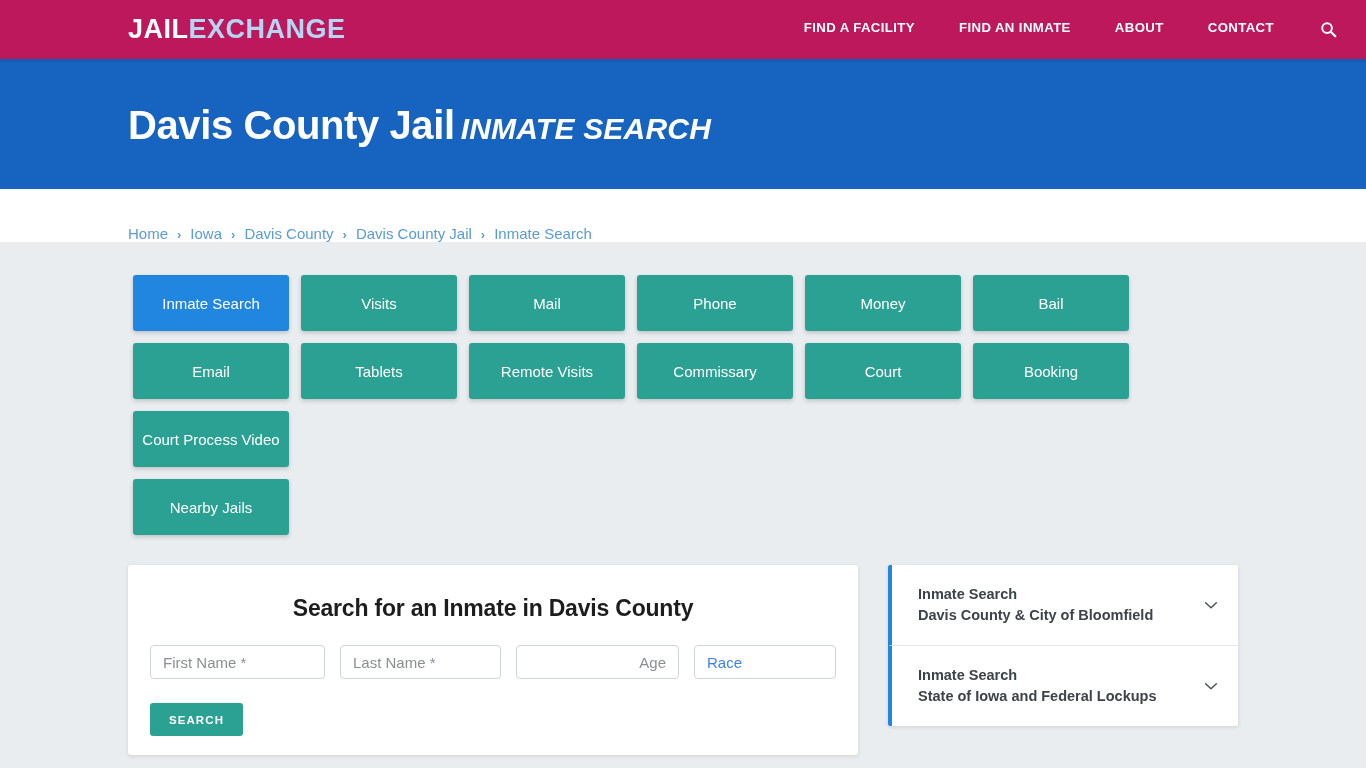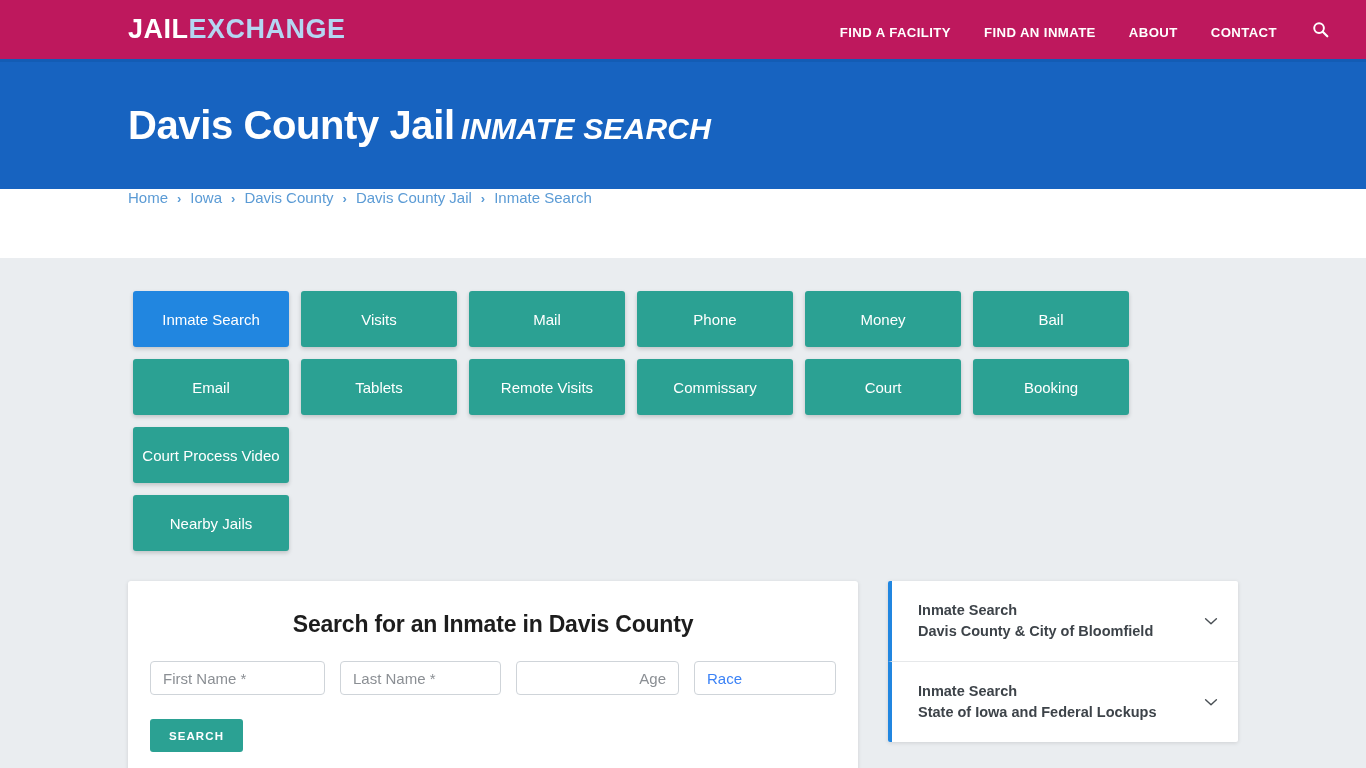--- a/index.html
+++ b/index.html
@@ -26,23 +26,23 @@
     letter-spacing: 0.5px;
     line-height: 1;
     white-space: nowrap;
   }
   .logo .part-a { color: #ffffff; }
   .logo .part-b { color: #b4d6f2; }
 
   .mainnav {
     margin-left: auto;
     display: flex;
-    align-items: flex-end;
-    gap: 33px;
-    padding-right: 36px;
+    align-items: flex-start;
+    gap: 44px;
+    padding-right: 28px;
   }
   .mainnav a {
     color: #ffffff;
     font-size: 13.2px;
     font-weight: bold;
     letter-spacing: 0.4px;
     text-decoration: none;
     white-space: nowrap;
   }
   .search-btn {
@@ -73,24 +73,24 @@
   .hero-title .h-sub {
     font-size: 30px;
     font-weight: bold;
     font-style: italic;
     letter-spacing: 0.2px;
     margin-left: 6px;
   }
 
   
   .crumbband {
-    height: 69px;
+    height: 53px;
     background: #ffffff;
     display: flex;
-    align-items: flex-start;
+    align-items: flex-end;
   }
   .crumbs {
     margin-left: 128px;
     display: flex;
     align-items: center;
     font-size: 15px;
   }
   .crumbs a {
     color: #5b9bd5;
     text-decoration: none;

